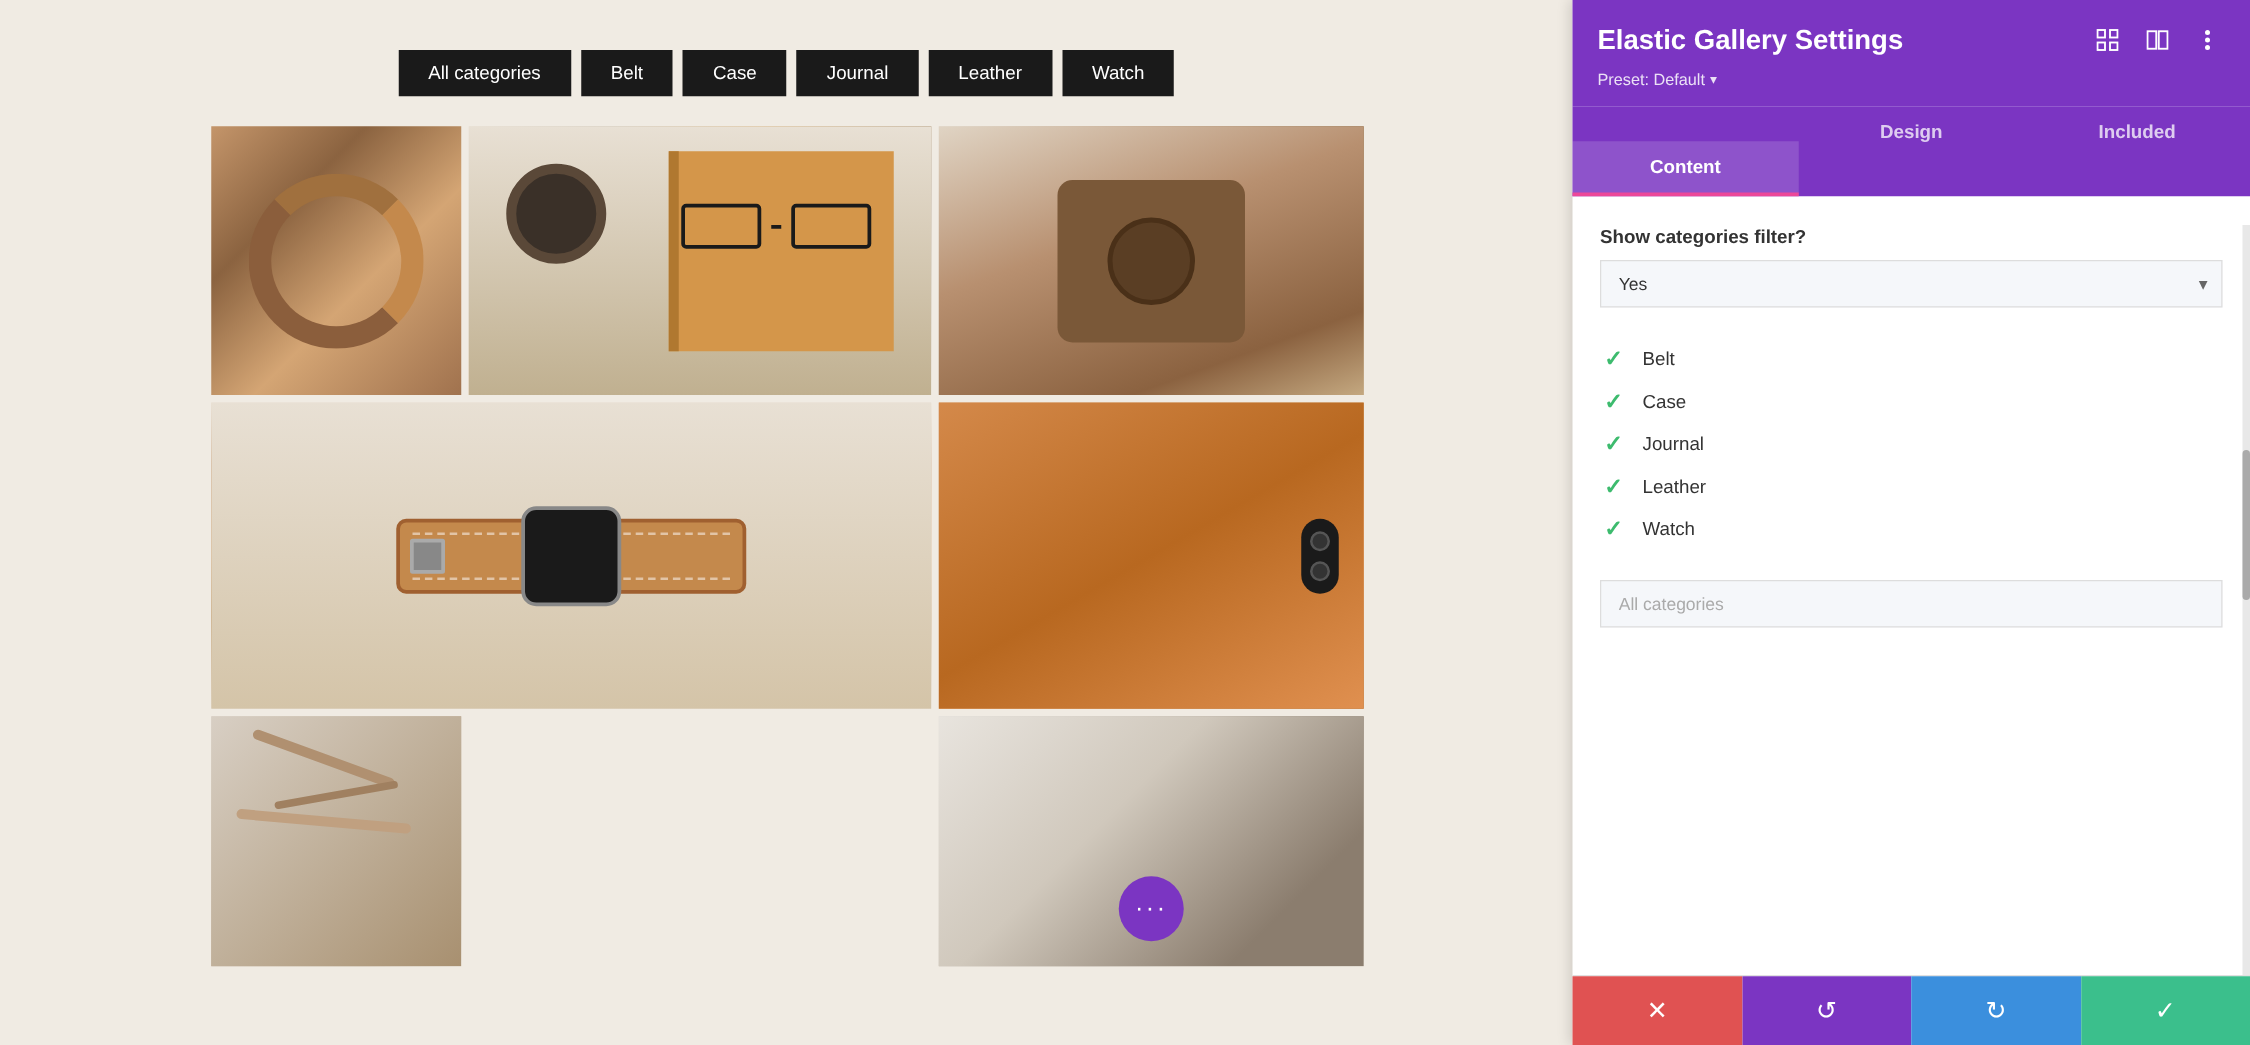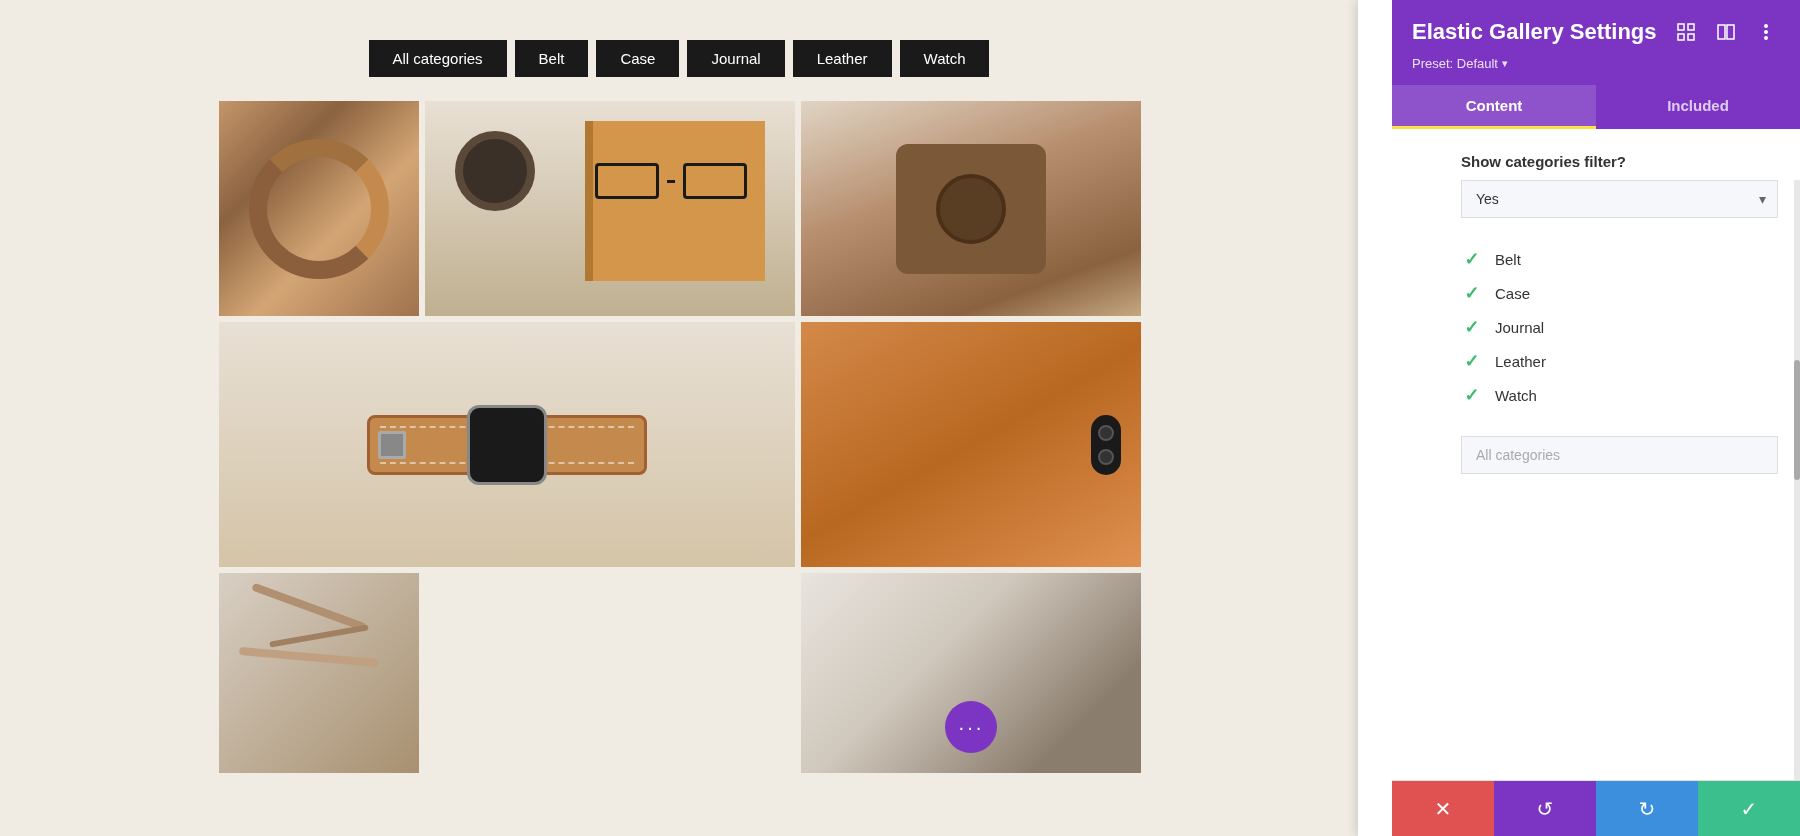--- a/index.html
+++ b/index.html
@@ -109,26 +109,25 @@
     }
     .three-dots-overlay span {
       color: white;
       font-size: 20px;
       letter-spacing: 2px;
       line-height: 1;
     }
 
     
     .settings-panel {
-      width: 442px;
+      width: 542px;
       background: #fff;
       display: flex;
       flex-direction: column;
       box-shadow: -2px 0 10px rgba(0,0,0,0.15);
-      padding-left: 34px;
     }
 
     .panel-header {
       background: #7b35c2;
       padding: 18px 20px 0 20px;
     }
 
     .panel-header-top {
       display: flex;
       align-items: center;
@@ -181,29 +180,29 @@
       text-align: center;
       color: rgba(255,255,255,0.75);
       font-size: 15px;
       font-weight: 600;
       cursor: pointer;
       border-bottom: 3px solid transparent;
     }
     .panel-tab.active {
       color: #fff;
       background: rgba(255,255,255,0.15);
-      border-bottom: 3px solid #fde047;
+      border-bottom: 3px solid #ec4899;
+      margin-top: 28px;
     }
 
     
     .panel-body {
       flex: 1;
       padding: 24px 22px;
       overflow-y: auto;
-      margin-left: 47px;
     }
 
     .field-label {
       font-size: 15px;
       font-weight: 600;
       color: #333;
       margin-bottom: 10px;
     }
 
     .select-wrapper {
@@ -516,20 +515,21 @@
       </div>
     </div>
     <div class="preset-label">
       <span>Preset: Default</span>
       <span class="arrow">▾</span>
     </div>
   </div>
 
   <div class="panel-tabs">
     <div class="panel-tab active">Content</div>
+    <div class="panel-tab">Design</div>
     <div class="panel-tab">Included</div>
   </div>
 
   <div class="panel-body">
 
     
     <div class="field-label">Show categories filter?</div>
     <div class="select-wrapper">
       <select>
         <option>Yes</option>

